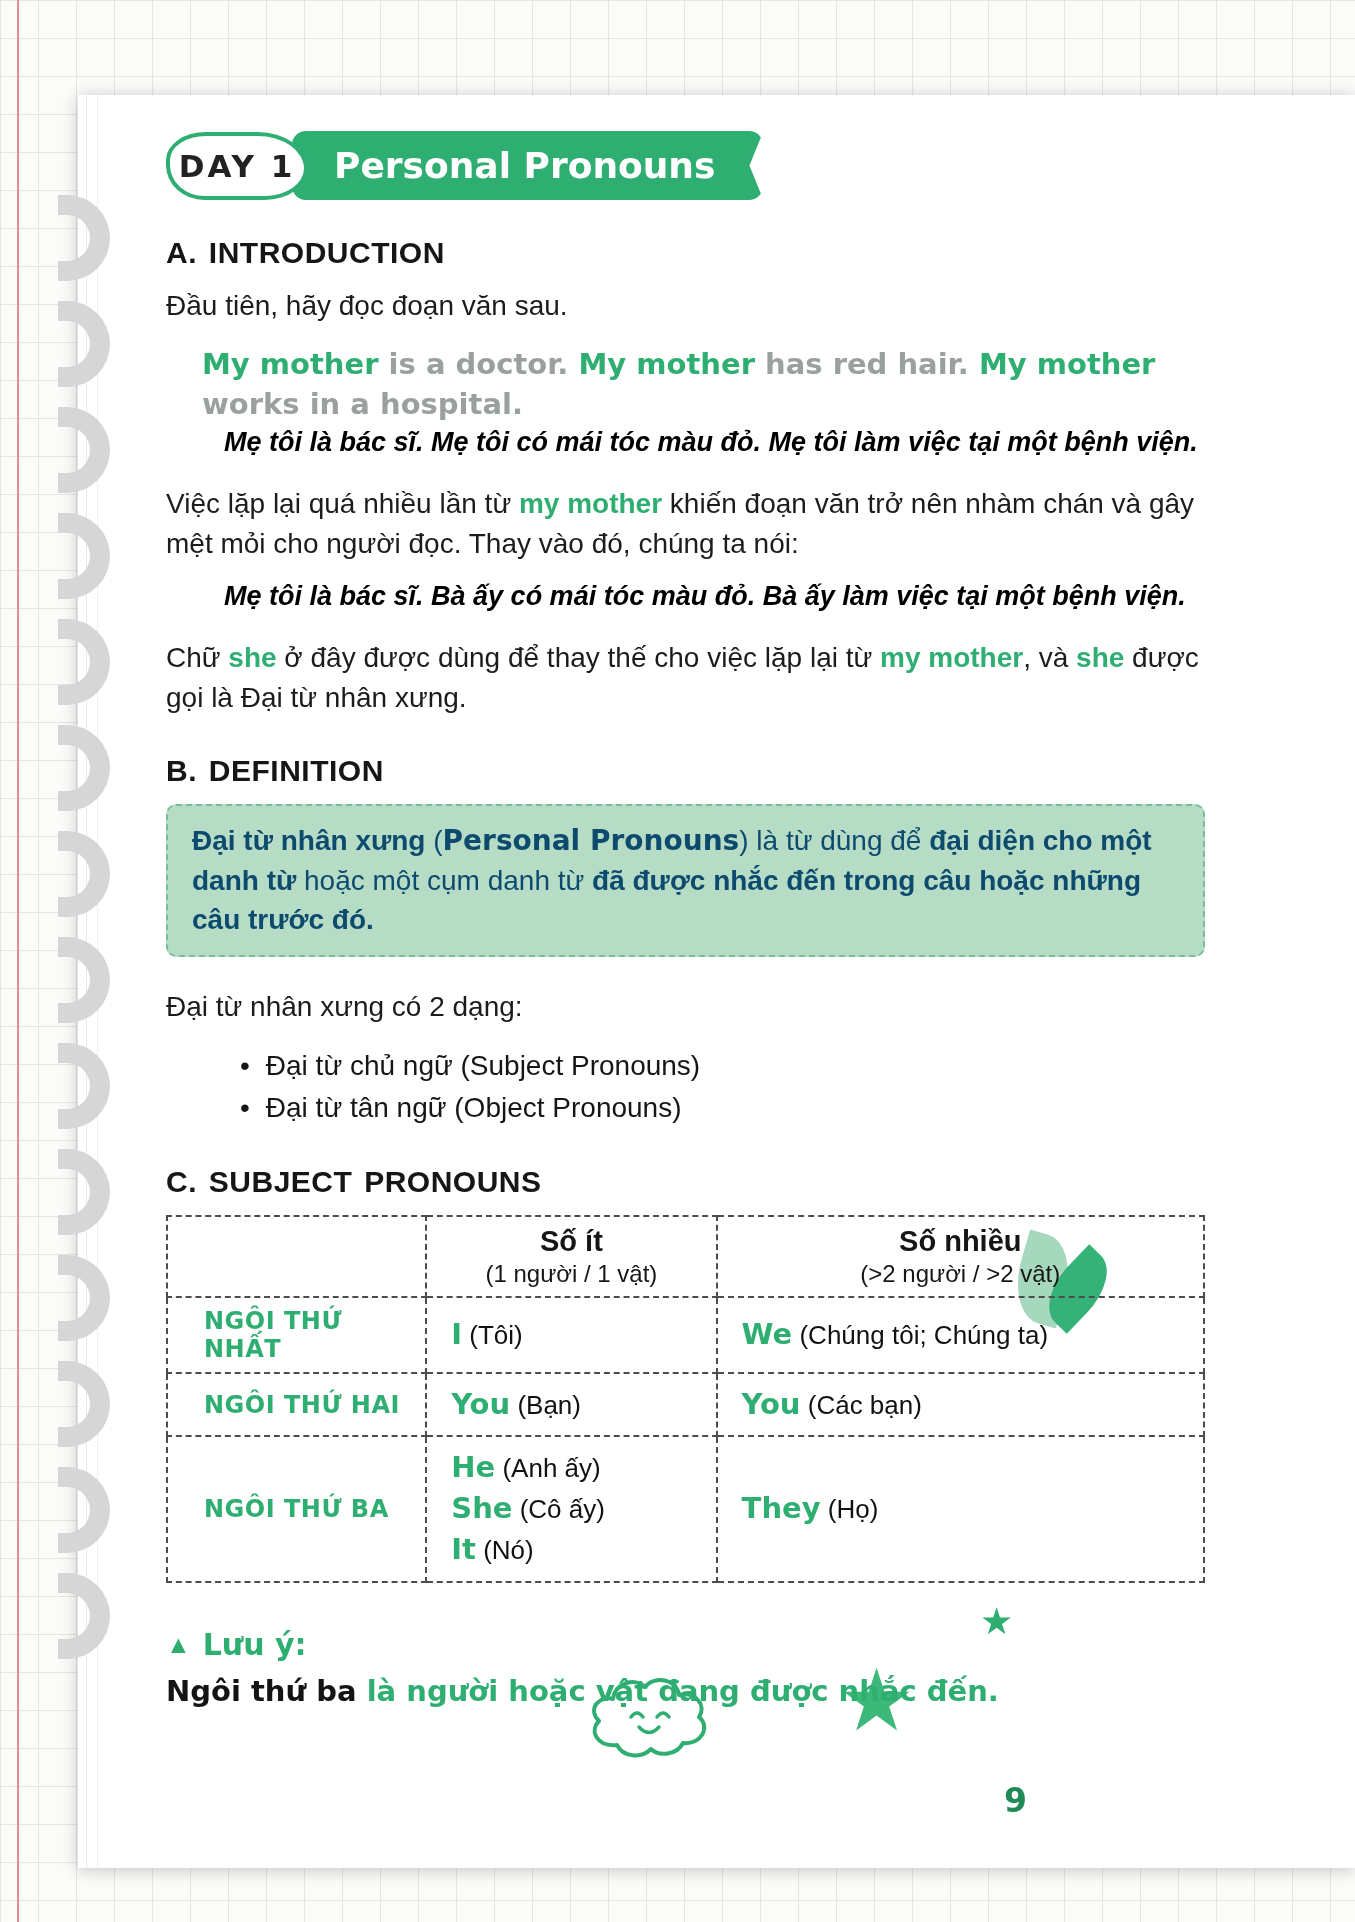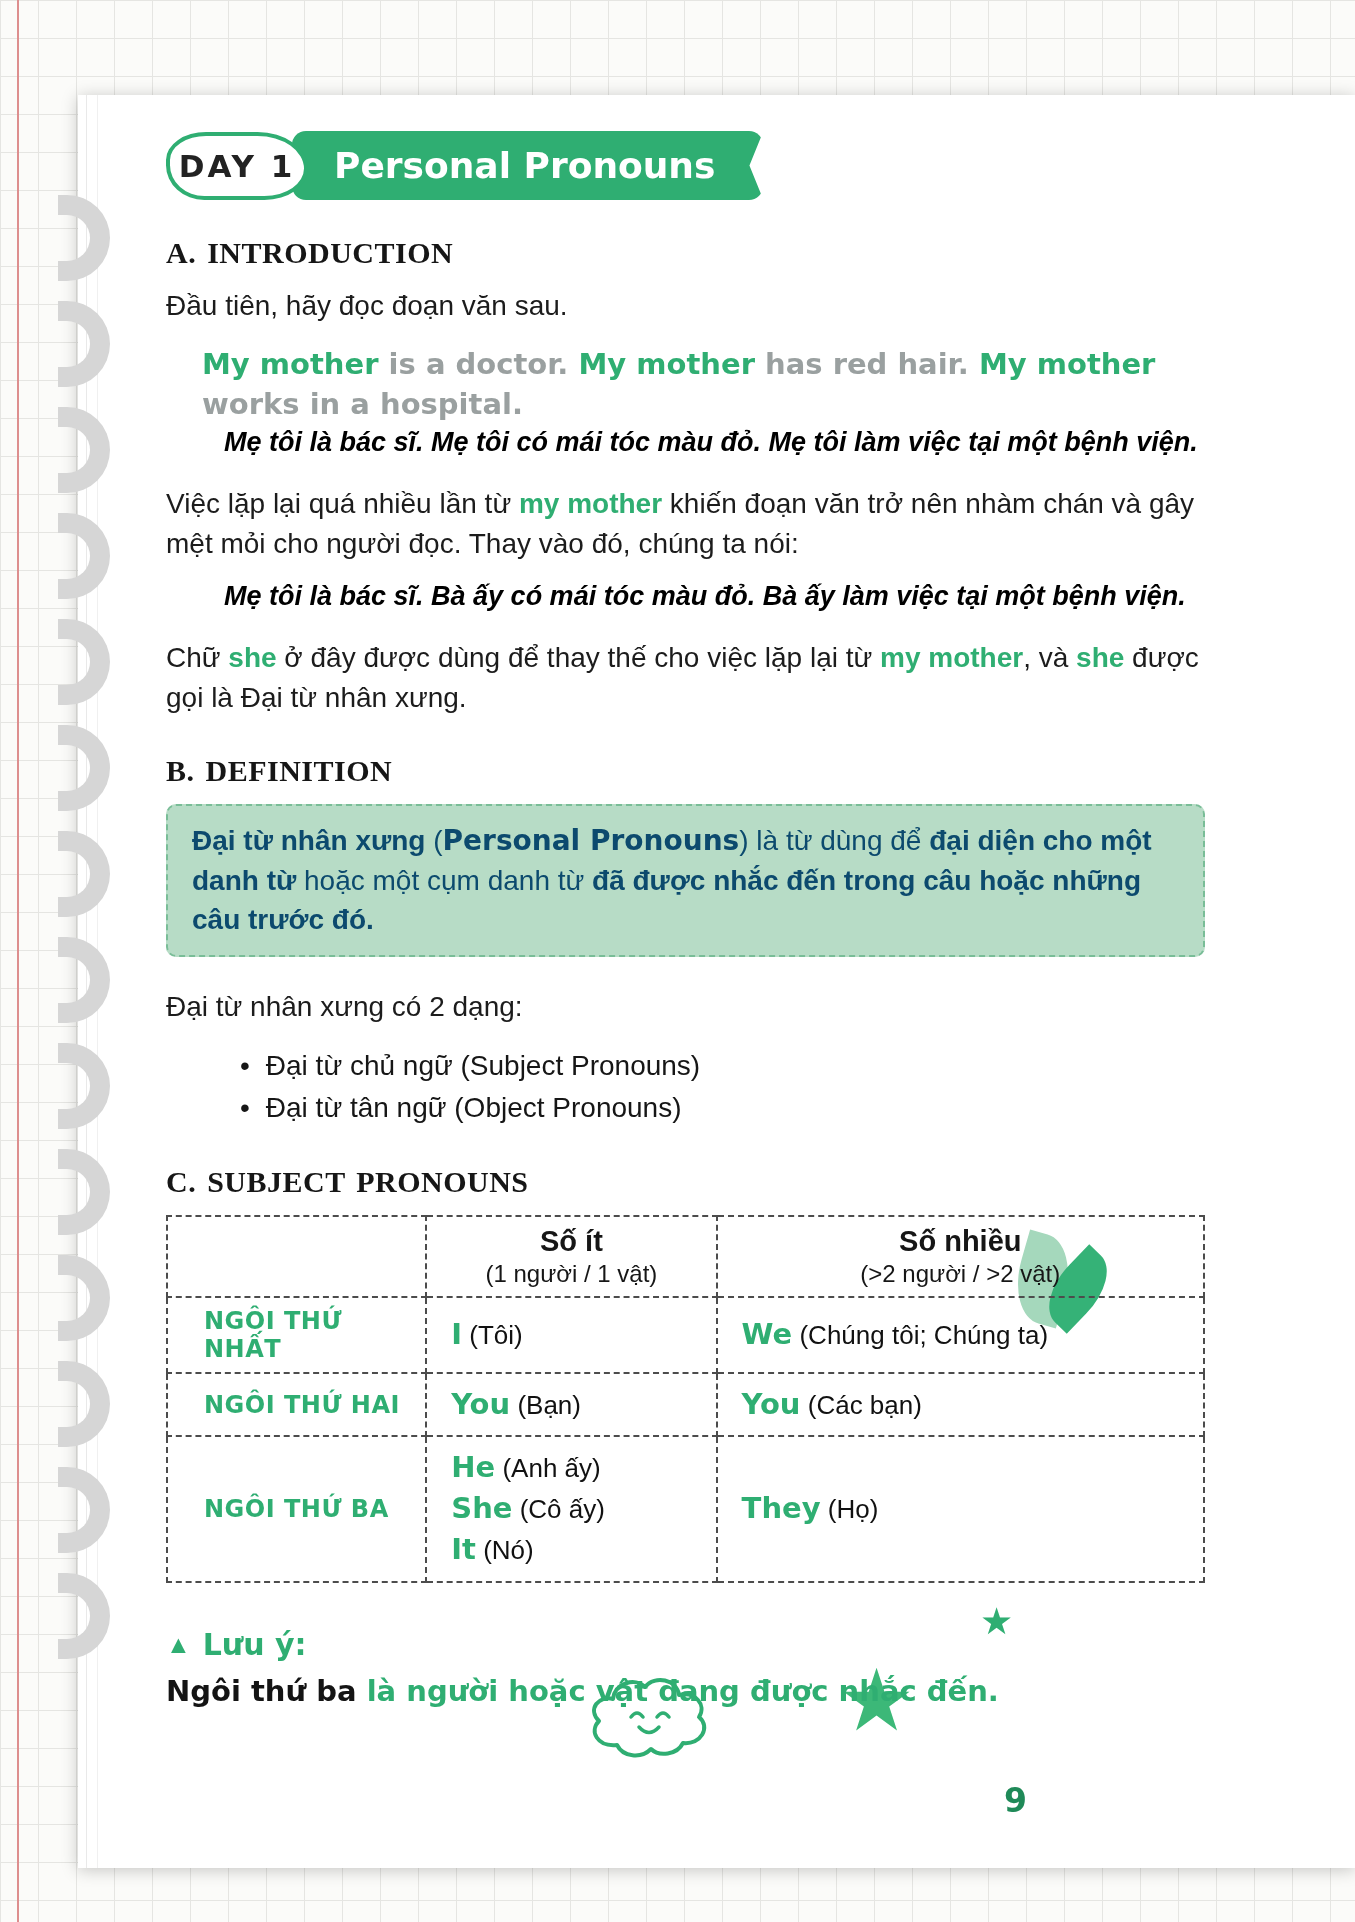--- a/index.html
+++ b/index.html
@@ -45,21 +45,21 @@
   }
   .day-badge span{font-size:31px;font-weight:800;letter-spacing:3px;color:#222;font-family:"DejaVu Sans",sans-serif;}
   .title-banner{
     margin-left:-16px;background:var(--green);color:#fff;
     font-size:36px;font-weight:700;padding:14px 48px 14px 42px;
     border-radius:14px;z-index:1;
     clip-path:polygon(0 0,100% 0,calc(100% - 14px) 50%,100% 100%,0 100%);
     font-family:"DejaVu Sans",sans-serif;
   }
 
-  .sec-h{font-family:Liberation Serif, serif;font-size:30px;font-weight:800;letter-spacing:.5px;word-spacing:3px;margin:36px 0 16px;color:var(--ink);}
+  .sec-h{font-family:Liberation Sans, sans-serif;font-size:30px;font-weight:800;letter-spacing:.5px;word-spacing:3px;margin:36px 0 16px;color:var(--ink);}
   .body-text{font-size:28px;line-height:1.42;margin:0 0 18px;color:#1c1c1c;}
   .passage{margin:4px 0 2px 36px;font-size:29px;line-height:1.4;font-weight:600;font-family:"DejaVu Sans",sans-serif;}
   .passage-vi{margin:2px 0 26px 58px;font-size:27px;font-style:italic;font-weight:600;color:#000000;}
   .ghw{color:var(--green);font-weight:700;}
   .gyhw{color:var(--gray-hw);}
   .b{font-weight:700;}
   .hwb{font-weight:700;font-family:"DejaVu Sans",sans-serif;}
   .nhw{font-weight:700;color:#141414;}
 
   .def-box{

